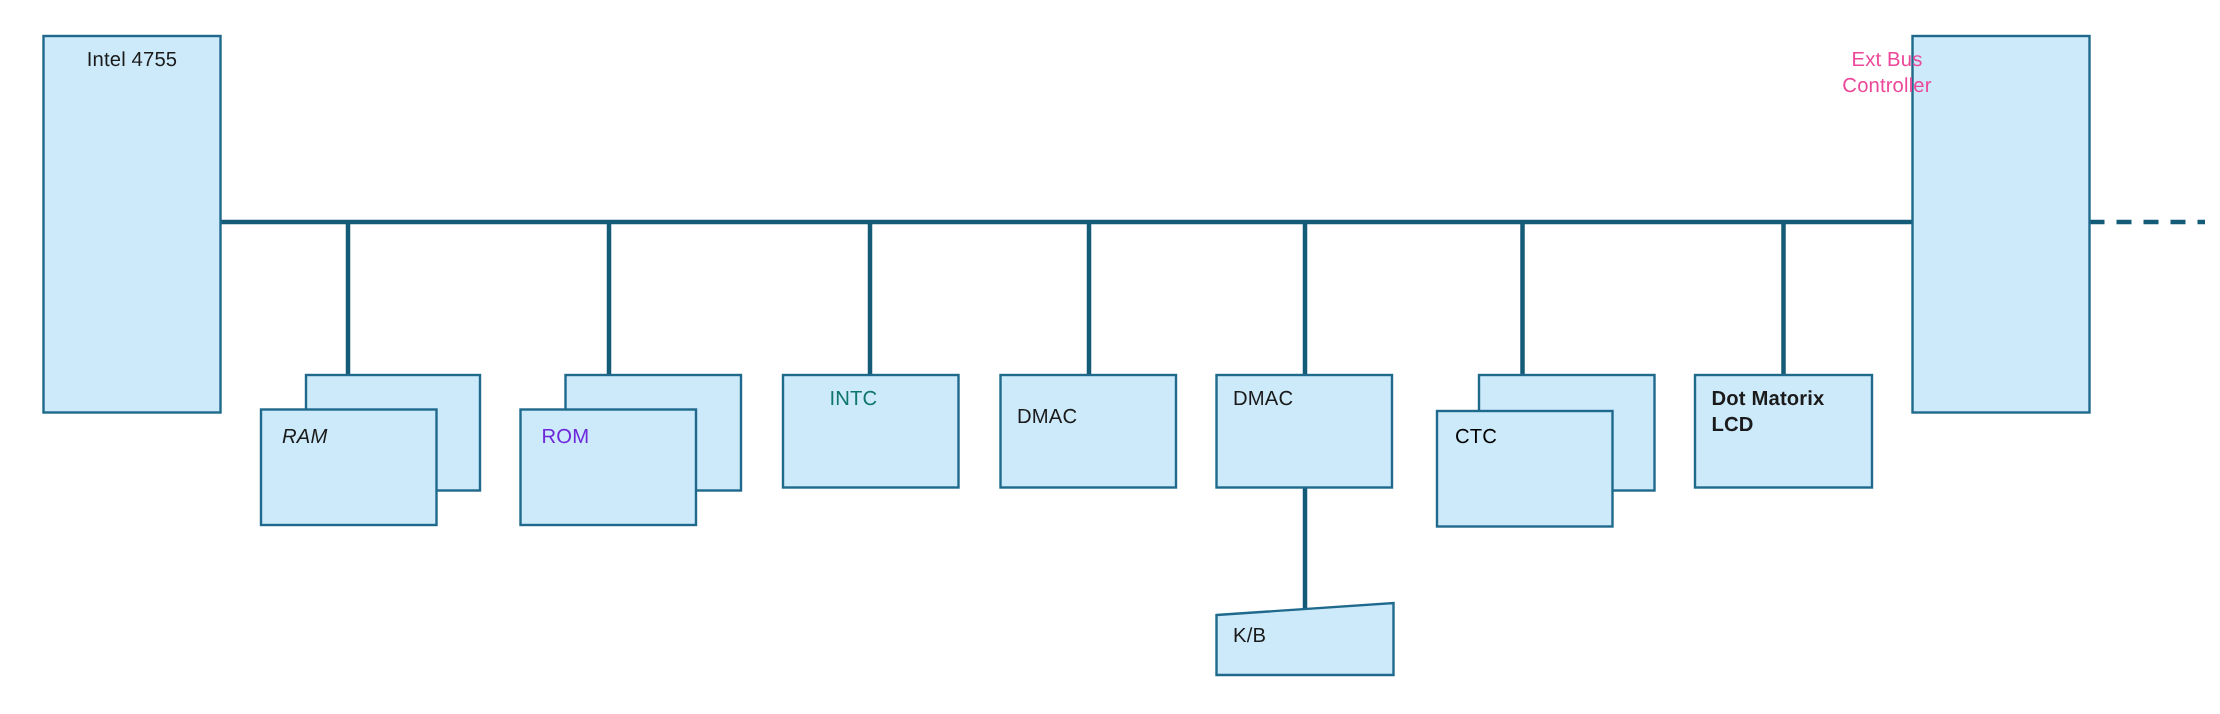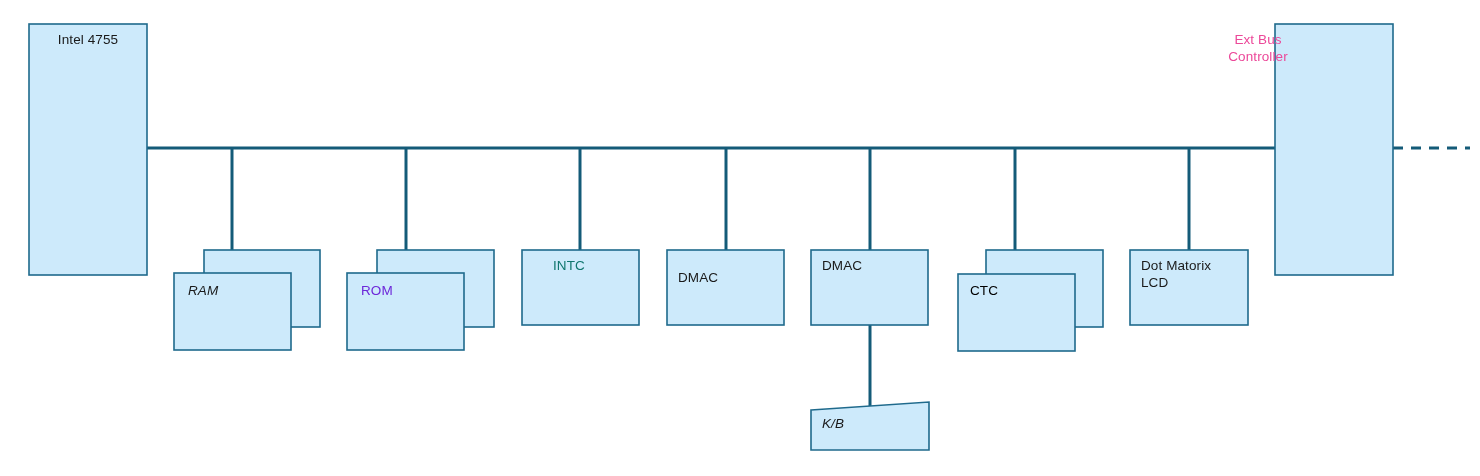--- a/index.html
+++ b/index.html
@@ -81,20 +81,20 @@
   </svg>
 
   <div id="labels-layer">
       <div class="node-label label-center" style="left: 29px; top: 31px; width: 118px; color: rgb(26, 26, 26);">Intel 4755</div>
       <div class="node-label label-left" style="left: 188px; top: 282px; width: 100px; color: rgb(26, 26, 26); font-style: italic;">RAM</div>
       <div class="node-label label-left" style="left: 361px; top: 282px; width: 100px; color: #6d28d9;">ROM</div>
       <div class="node-label label-left" style="left: 553px; top: 257px; width: 100px; color: #0f766e;">INTC</div>
       <div class="node-label label-left" style="left: 678px; top: 269px; width: 100px; color: rgb(26, 26, 26);">DMAC</div>
       <div class="node-label label-left" style="left: 822px; top: 257px; width: 100px; color: rgb(26, 26, 26);">DMAC</div>
       <div class="node-label label-left" style="left: 970px; top: 282px; width: 100px; color: #000000;">CTC</div>
-      <div class="node-label label-left" style="left: 1141px; top: 257px; width: 105px; color: rgb(26, 26, 26);">Dot Matorix
+      <div class="node-label label-left" style="left: 1141px; top: 257px; width: 105px; color: rgb(26, 26, 26); font-weight: bold;">Dot Matorix
 LCD</div>
       <div class="node-label label-center" style="left: 1199px; top: 31px; width: 118px; color: #ec4899;">Ext Bus
 Controller</div>
-      <div class="node-label label-left" style="left: 822px; top: 415px; width: 100px; color: rgb(26, 26, 26); font-style: italic;">K/B</div>
+      <div class="node-label label-left" style="left: 822px; top: 415px; width: 100px; color: rgb(26, 26, 26);">K/B</div>
     </div>
 
 </div>
 
 </body></html>

